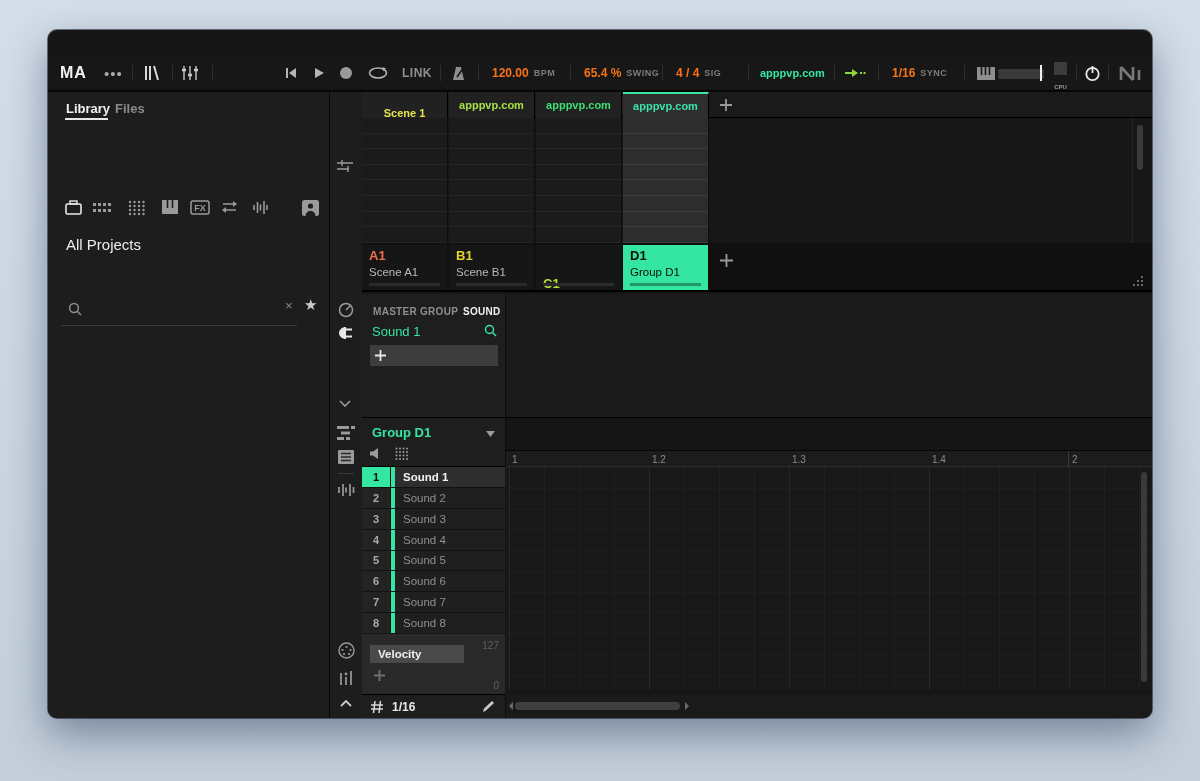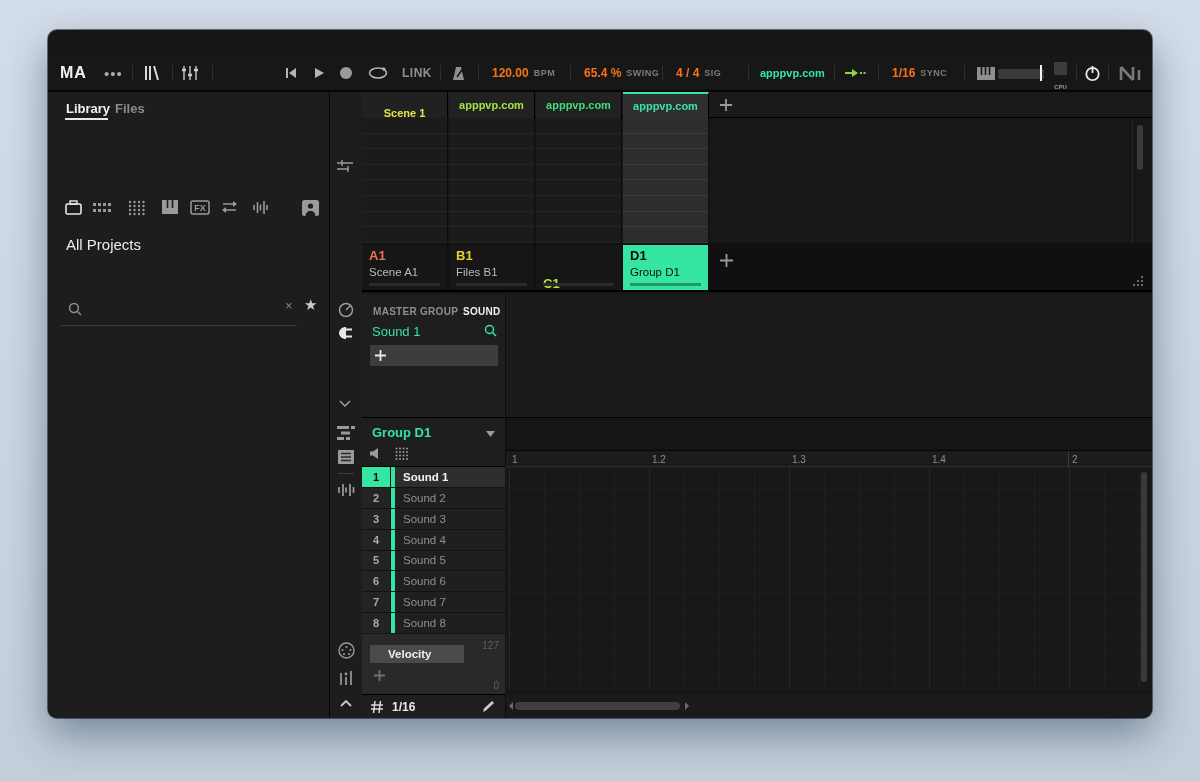--- a/index.html
+++ b/index.html
@@ -62,21 +62,21 @@
   .strip{position:absolute;left:0;top:0;bottom:0;width:4px;background:var(--accent);}
   .srow.sel .snum{background:var(--accent);color:#0b0b0b;}
   .srow.sel .sname{background:#2e2e2e;color:#f2f2f2;font-weight:bold;}
   .pianoroll{position:absolute;left:458px;top:437px;width:646px;height:223px;background-color:#181818;
      background-image:
        repeating-linear-gradient(to right,#272727 0 1px,transparent 1px 140px),
        repeating-linear-gradient(to right,#1f1f1f 0 1px,transparent 1px 35px),
        repeating-linear-gradient(to bottom,#1d1d1d 0 1px,transparent 1px 20.75px);
      background-position:3px 0;}
   .lane{position:absolute;left:314px;top:604px;width:143px;height:61px;background:#292929;border-bottom:1px solid #000;}
-  .velbox{position:absolute;left:8px;top:11px;width:94px;height:18px;background:#4a4a4a;color:#f0f0f0;font-size:11.5px;font-weight:bold;display:flex;align-items:center;padding-left:18px;}
+  .velbox{position:absolute;left:8px;top:11px;width:94px;height:18px;background:#4a4a4a;color:#f0f0f0;font-size:11.5px;font-weight:bold;display:flex;align-items:center;padding-left:8px;}
   .lanenum{position:absolute;right:6px;font-size:10px;color:#5f5f5f;}
   .edfoot{position:absolute;left:314px;top:665px;width:143px;height:23px;background:#1e1e1e;display:flex;align-items:center;}
   .rollfoot{position:absolute;left:457px;top:665px;width:647px;height:23px;background:#1a1a1a;border-left:1px solid #0d0d0d;}
   .hthumb{position:absolute;left:9px;top:7px;width:165px;height:8px;background:#3f3f3f;border-radius:4px;}
   .sarrow{position:absolute;top:7px;width:0;height:0;border-top:4px solid transparent;border-bottom:4px solid transparent;}
   .vscroll{position:absolute;width:6px;background:#3a3a3a;border-radius:3px;}
   .icbtn{display:flex;align-items:center;justify-content:center;}
   svg{display:block;}
 </style>
 </head>
@@ -410,21 +410,21 @@
   <span class="vscroll" style="left:1089px;top:95px;height:45px;"></span>
 
   <div class="grouprow">
     <div class="gcell" style="left:0;">
       <div class="gid" style="color: rgb(242, 113, 76);">A1</div>
       <div class="gname">Scene A1</div>
         <span class="gbar"></span>
     </div>
     <div class="gcell" style="left:87px;">
       <div class="gid" style="color: rgb(230, 210, 46);">B1</div>
-      <div class="gname">Files B1</div>
+      <div class="gname">Scene B1</div>
         <span class="gbar"></span>
     </div>
     <div class="gcell" style="left:174px;">
       <div class="gid" style="color: rgb(184, 226, 60); margin-top: 28px;">C1</div>
       <div class="gname">Group C1</div>
         <span class="gbar"></span>
     </div>
     <div class="gcell sel" style="left: 261px; background: rgb(53, 229, 162);">
       <div class="gid" style="color:#0c0c0c;">D1</div>
       <div class="gname">Group D1</div>

